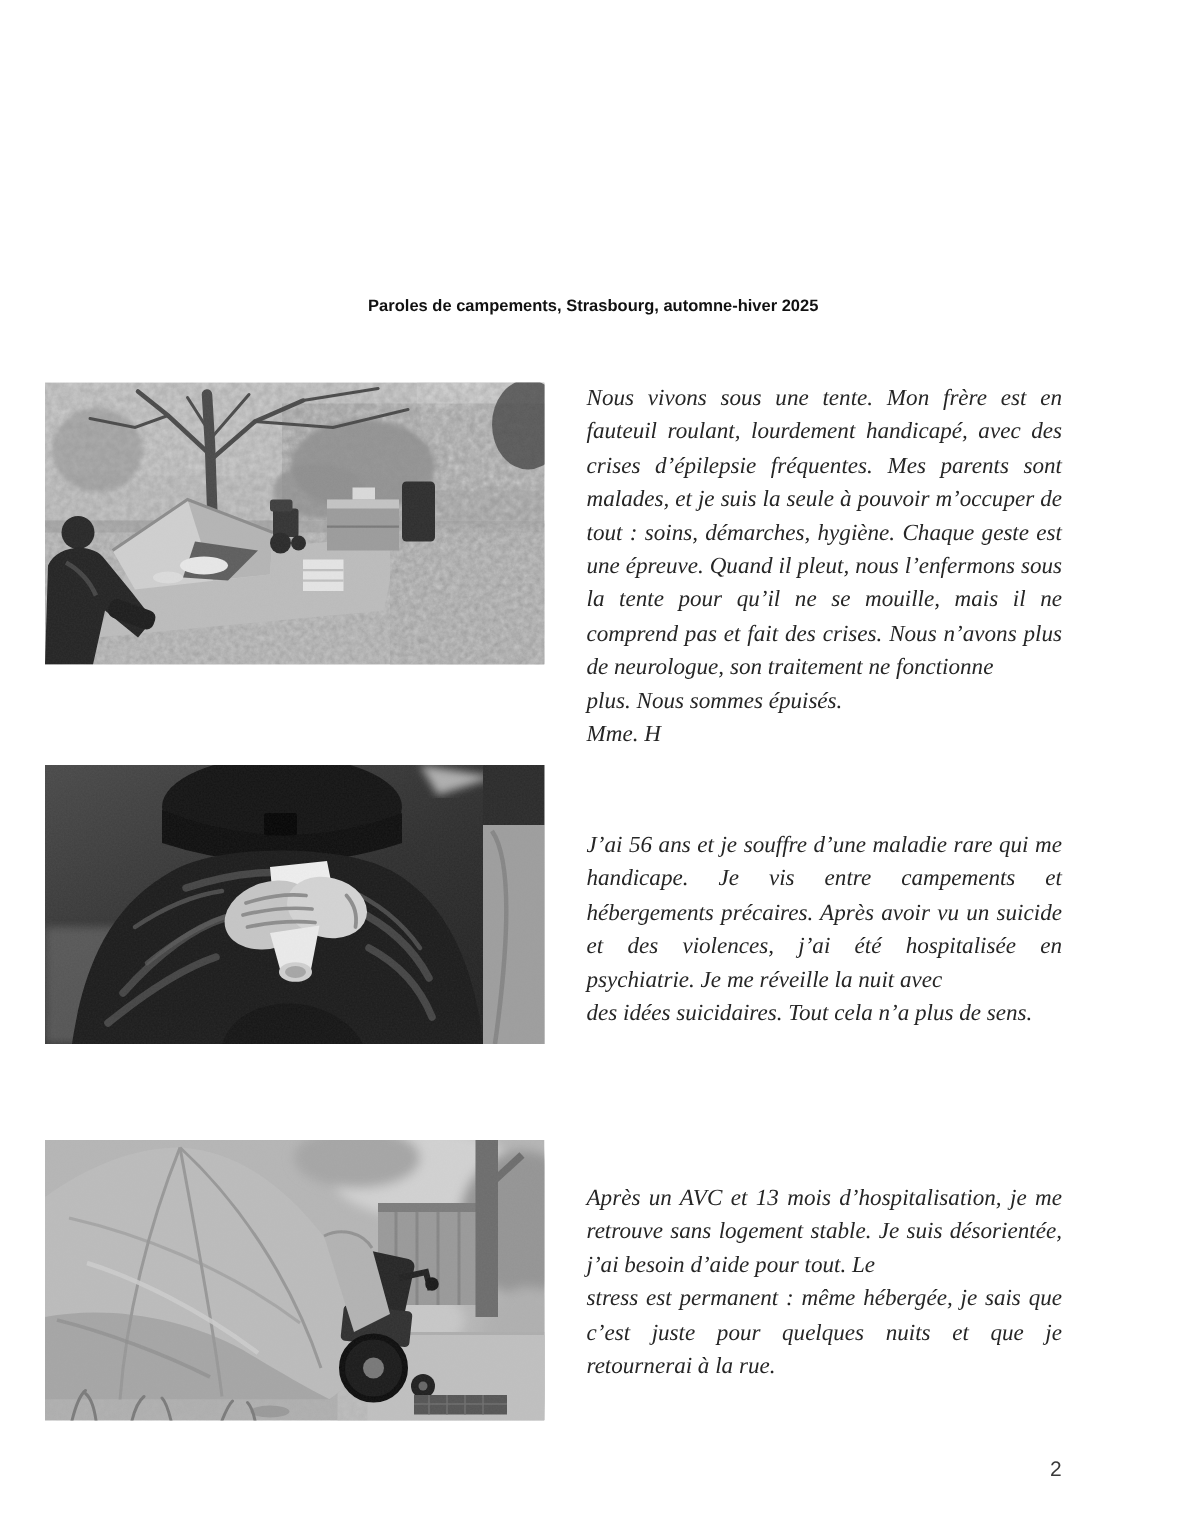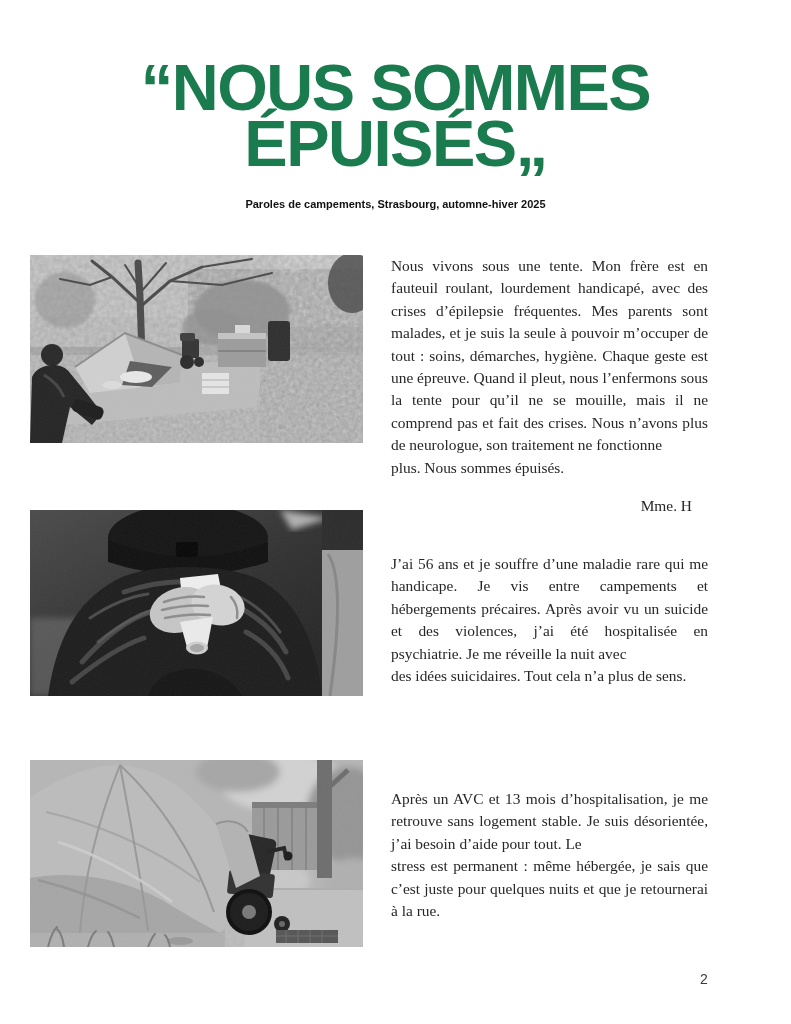--- a/index.html
+++ b/index.html
@@ -48,52 +48,49 @@
     margin: 0;
     line-height: 0;
   }
   .photo svg { display: block; width: 333px; height: auto; }
 
   .quote-block {
     position: absolute;
     left: 391px;
     width: 317px;
     font-family: "Liberation Serif", serif;
+    font-style: italic;
     font-size: 15.4px;
     line-height: 22.4px;
     color: #262626;
   }
   #row-1 .quote-block { top: 0px; }
   #row-2 .quote-block { top: 43px; }
   #row-3 .quote-block { top: 28px; }
 
   .quote {
     margin: 0;
     text-align: justify;
     white-space: pre-line;
   }
-  .attribution { margin: 16px; text-align: right; }
+  .attribution { margin: 0; text-align: left; }
 
   
   .page-number {
     position: absolute;
     left: 700px; top: 971px;
     font-size: 14px;
     color: #3a3a3a;
   }
 </style>
 </head>
 <body>
 
 <div class="page">
 
-  <h1 class="title" style="color: rgb(26, 123, 78);">
-    <span>“NOUS SOMMES</span>
-    <span>ÉPUISÉS„</span>
-  </h1>
   <p class="subtitle">Paroles de campements, Strasbourg, automne-hiver 2025</p>
 
   <section class="row" id="row-1">
     <figure class="photo">
       <svg viewBox="0 0 333 188" xmlns="http://www.w3.org/2000/svg">
         <defs>
           <filter id="p1-leaf-dark" x="0" y="0" width="100%" height="100%">
             <feTurbulence type="fractalNoise" baseFrequency="0.22" numOctaves="3" seed="7" stitchTiles="stitch" result="n"></feTurbulence>
             <feColorMatrix in="n" type="matrix" values="0 0 0 0 0.28  0 0 0 0 0.28  0 0 0 0 0.28  0 0 0 1.2 0" result="g"></feColorMatrix>
             <feComposite in="g" in2="SourceGraphic" operator="in"></feComposite>

